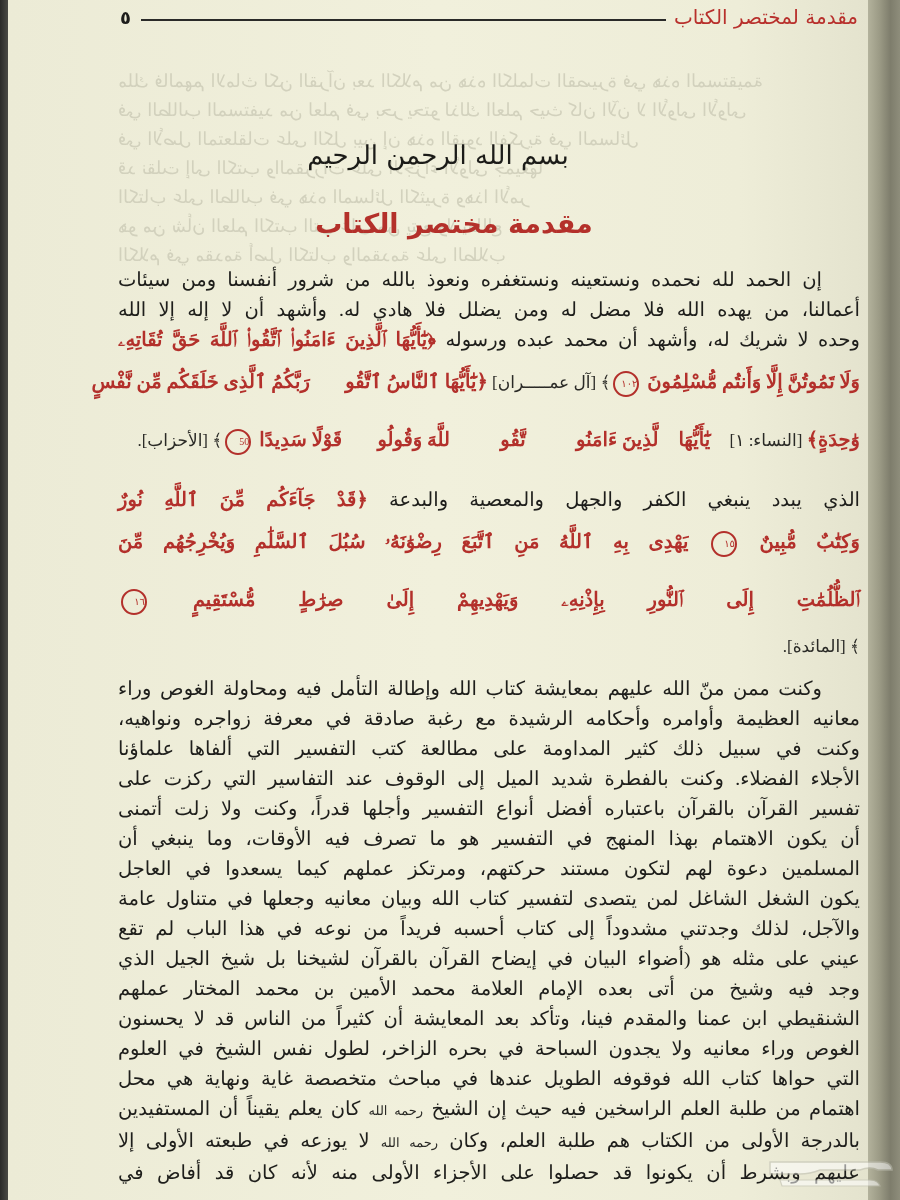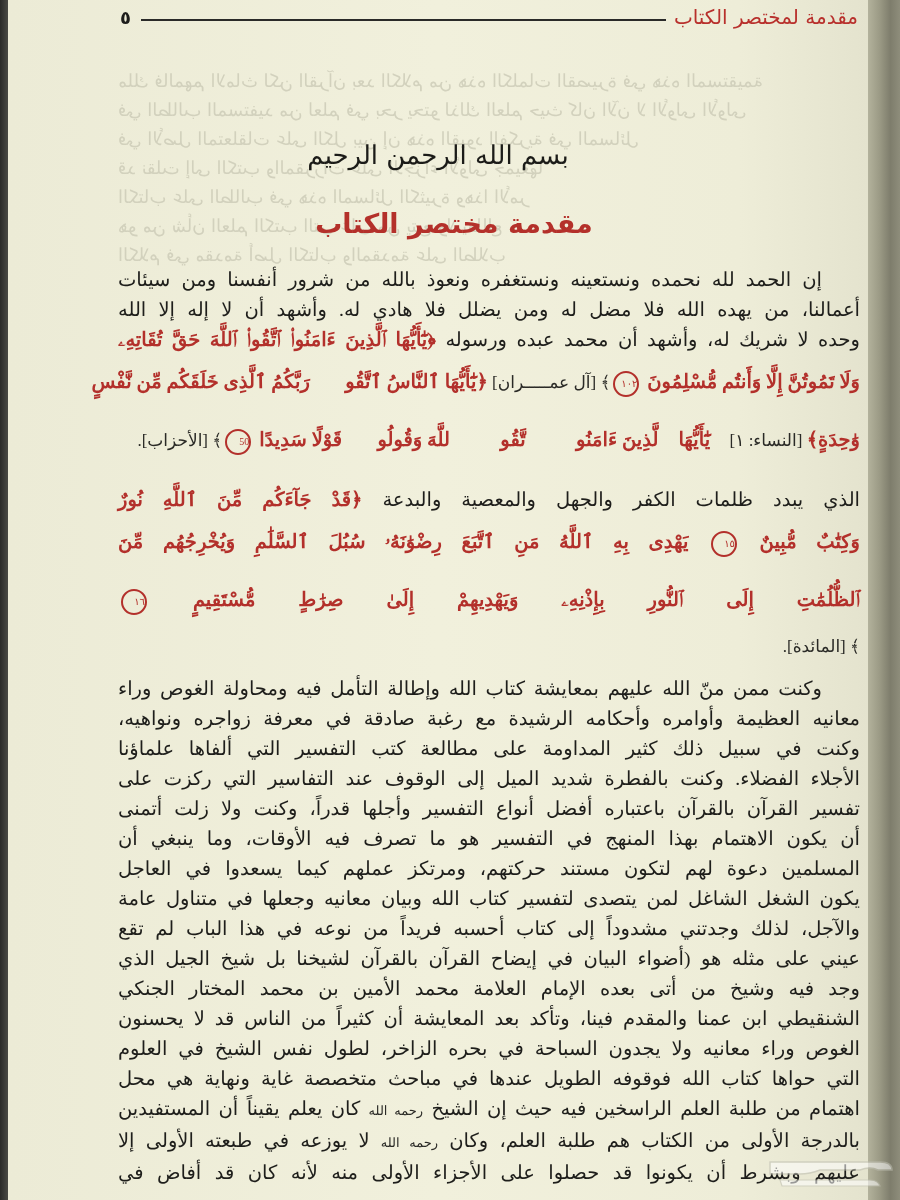--- a/index.html
+++ b/index.html
@@ -105,38 +105,38 @@
 
     <div class="para">
       <span class="line indent">إن الحمد لله نحمده ونستعينه ونستغفره ونعوذ بالله من شرور أنفسنا ومن سيئات</span>
       <span class="line">أعمالنا، من يهده الله فلا مضل له ومن يضلل فلا هادي له. وأشهد أن لا إله إلا الله</span>
       <span class="line"><span>وحده لا شريك له، وأشهد أن محمد عبده ورسوله </span><span class="quran">﴿يَٰٓأَيُّهَا ٱلَّذِينَ ءَامَنُوا۟ ٱتَّقُوا۟ ٱللَّهَ حَقَّ تُقَاتِهِۦ</span></span>
       <span class="line"><span class="quran">وَلَا تَمُوتُنَّ إِلَّا وَأَنتُم مُّسْلِمُونَ</span> <span class="ayah">١٠٢</span><span class="ref">﴾ [آل عمـــــران] </span><span class="quran">﴿يَٰٓأَيُّهَا ٱلنَّاسُ ٱتَّقُوا۟ رَبَّكُمُ ٱلَّذِى خَلَقَكُم مِّن نَّفْسٍ</span></span>
       <span class="line last"><span class="quran">وَٰحِدَةٍ﴾</span><span class="ref"> [النساء: ١] </span><span class="quran">﴿يَٰٓأَيُّهَا ٱلَّذِينَ ءَامَنُوا۟ ٱتَّقُوا۟ ٱللَّهَ وَقُولُوا۟ قَوْلًا سَدِيدًا</span> <span class="ayah">50</span><span class="ref">﴾ [الأحزاب].</span></span>
     </div>
 
     <div class="para" style="margin-top:14px">
-      <span class="line"><span>الذي يبدد ظلمات الكفر والجهل والمعصية والبدعة </span><span class="quran">﴿قَدْ جَآءَكُم مِّنَ ٱللَّهِ نُورٌ</span></span>
+      <span class="line"><span>الذي يبدد ينبغي الكفر والجهل والمعصية والبدعة </span><span class="quran">﴿قَدْ جَآءَكُم مِّنَ ٱللَّهِ نُورٌ</span></span>
       <span class="line"><span class="quran">وَكِتَٰبٌ مُّبِينٌ</span> <span class="ayah">١٥</span> <span class="quran">يَهْدِى بِهِ ٱللَّهُ مَنِ ٱتَّبَعَ رِضْوَٰنَهُۥ سُبُلَ ٱلسَّلَٰمِ وَيُخْرِجُهُم مِّنَ</span></span>
       <span class="line"><span class="quran">ٱلظُّلُمَٰتِ إِلَى ٱلنُّورِ بِإِذْنِهِۦ وَيَهْدِيهِمْ إِلَىٰ صِرَٰطٍ مُّسْتَقِيمٍ</span> <span class="ayah">١٦</span></span>
       <span class="line last"><span class="ref">﴾ [المائدة].</span></span>
     </div>
 
     <div class="para" style="margin-top:12px">
       <span class="line indent">وكنت ممن منّ الله عليهم بمعايشة كتاب الله وإطالة التأمل فيه ومحاولة الغوص وراء</span>
       <span class="line">معانيه العظيمة وأوامره وأحكامه الرشيدة مع رغبة صادقة في معرفة زواجره ونواهيه،</span>
       <span class="line">وكنت في سبيل ذلك كثير المداومة على مطالعة كتب التفسير التي ألفاها علماؤنا</span>
       <span class="line">الأجلاء الفضلاء. وكنت بالفطرة شديد الميل إلى الوقوف عند التفاسير التي ركزت على</span>
       <span class="line">تفسير القرآن بالقرآن باعتباره أفضل أنواع التفسير وأجلها قدراً، وكنت ولا زلت أتمنى</span>
       <span class="line">أن يكون الاهتمام بهذا المنهج في التفسير هو ما تصرف فيه الأوقات، وما ينبغي أن</span>
       <span class="line">المسلمين دعوة لهم لتكون مستند حركتهم، ومرتكز عملهم كيما يسعدوا في العاجل</span>
       <span class="line">يكون الشغل الشاغل لمن يتصدى لتفسير كتاب الله وبيان معانيه وجعلها في متناول عامة</span>
       <span class="line">والآجل، لذلك وجدتني مشدوداً إلى كتاب أحسبه فريداً من نوعه في هذا الباب لم تقع</span>
       <span class="line">عيني على مثله هو (أضواء البيان في إيضاح القرآن بالقرآن لشيخنا بل شيخ الجيل الذي</span>
-      <span class="line">وجد فيه وشيخ من أتى بعده الإمام العلامة محمد الأمين بن محمد المختار الجنكي</span>
+      <span class="line">وجد فيه وشيخ من أتى بعده الإمام العلامة محمد الأمين بن محمد المختار عملهم</span>
       <span class="line">الشنقيطي ابن عمنا والمقدم فينا، وتأكد بعد المعايشة أن كثيراً من الناس قد لا يحسنون</span>
       <span class="line">الغوص وراء معانيه ولا يجدون السباحة في بحره الزاخر، لطول نفس الشيخ في العلوم</span>
       <span class="line">التي حواها كتاب الله فوقوفه الطويل عندها في مباحث متخصصة غاية ونهاية هي محل</span>
       <span class="line"><span>اهتمام من طلبة العلم الراسخين فيه حيث إن الشيخ </span><span class="honor">رحمه الله</span><span> كان يعلم يقيناً أن المستفيدين</span></span>
       <span class="line"><span>بالدرجة الأولى من الكتاب هم طلبة العلم، وكان </span><span class="honor">رحمه الله</span><span> لا يوزعه في طبعته الأولى إلا</span></span>
       <span class="line">عليهم وبشرط أن يكونوا قد حصلوا على الأجزاء الأولى منه لأنه كان قد أفاض في</span>
     </div>
 
   </div>
 </div>

